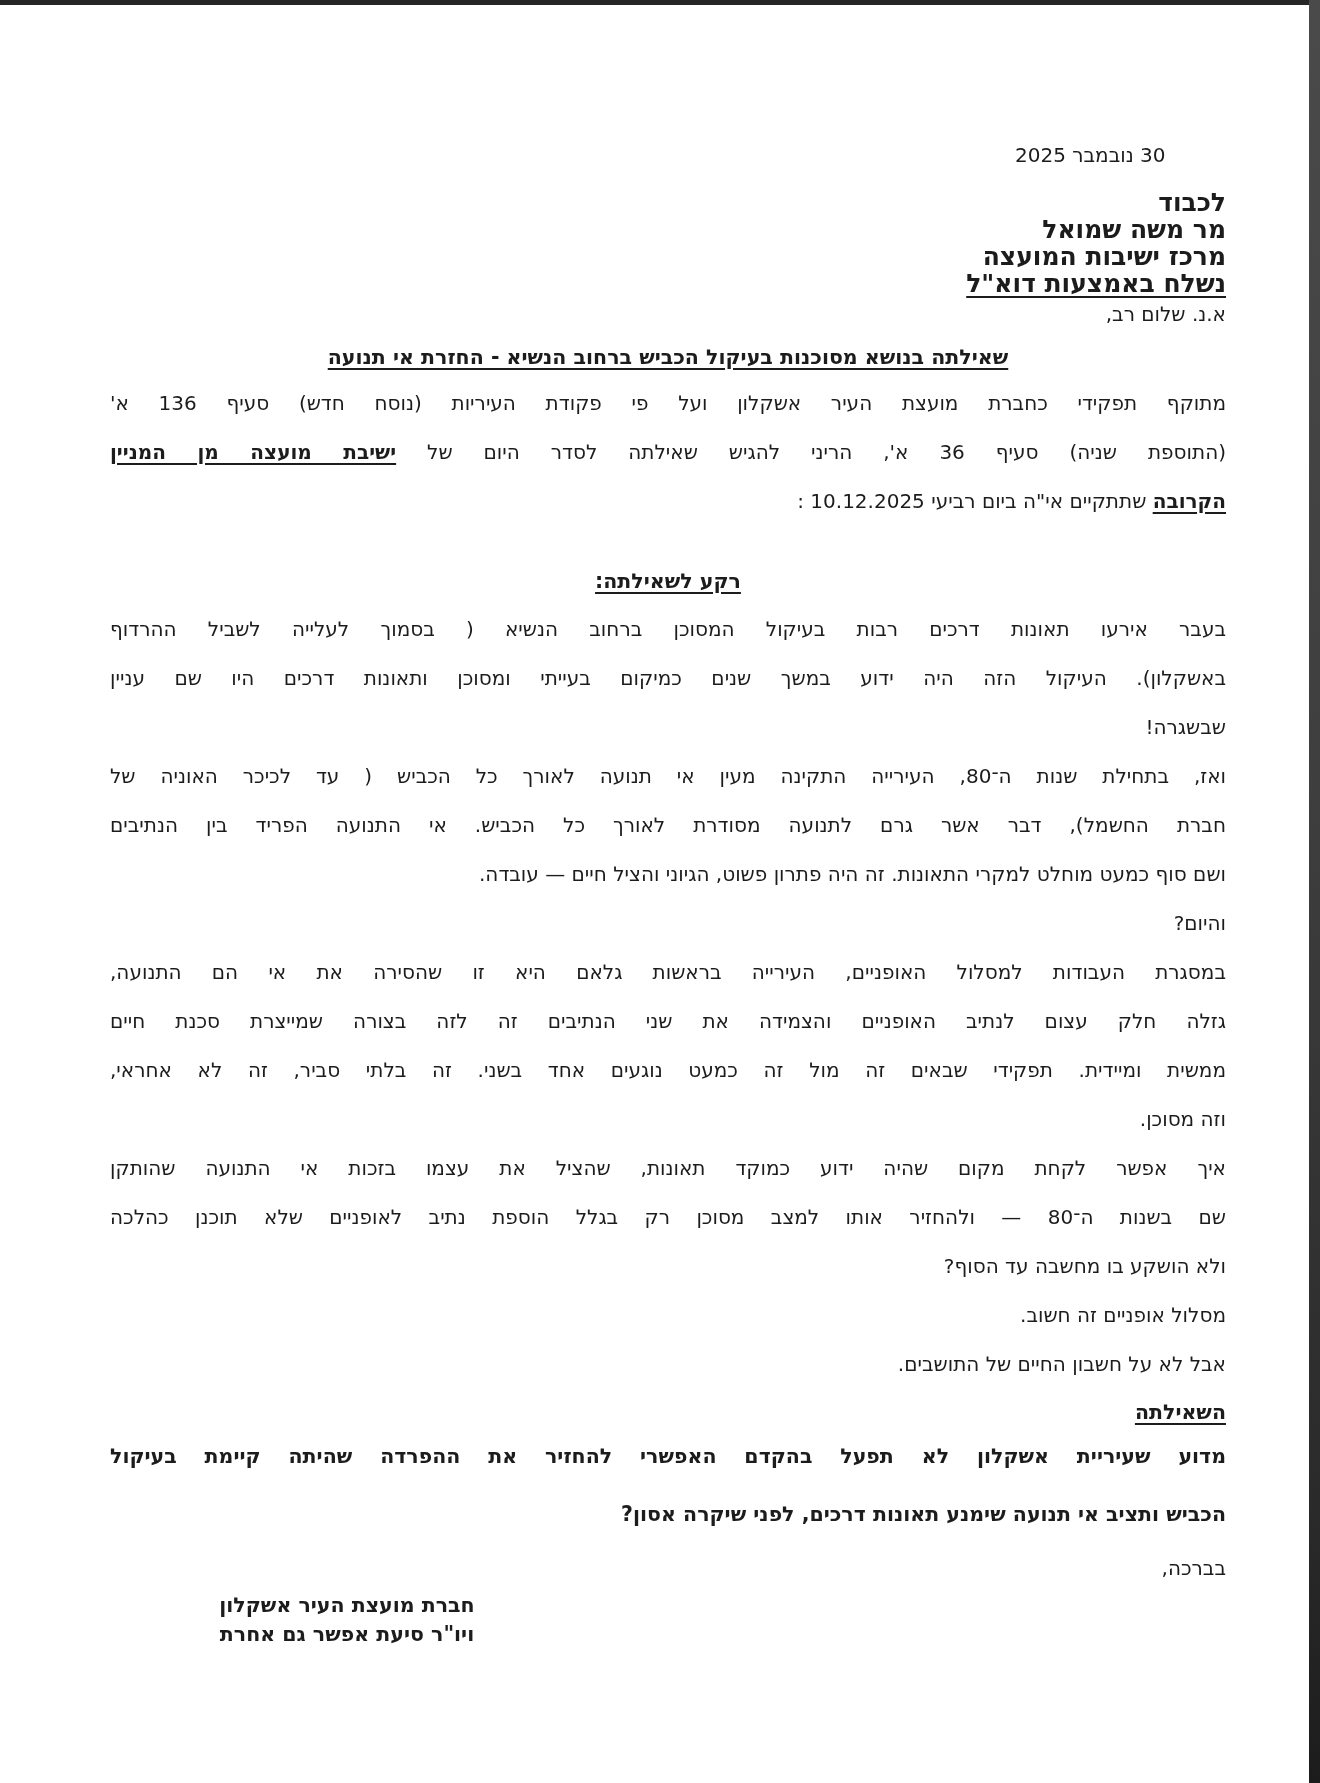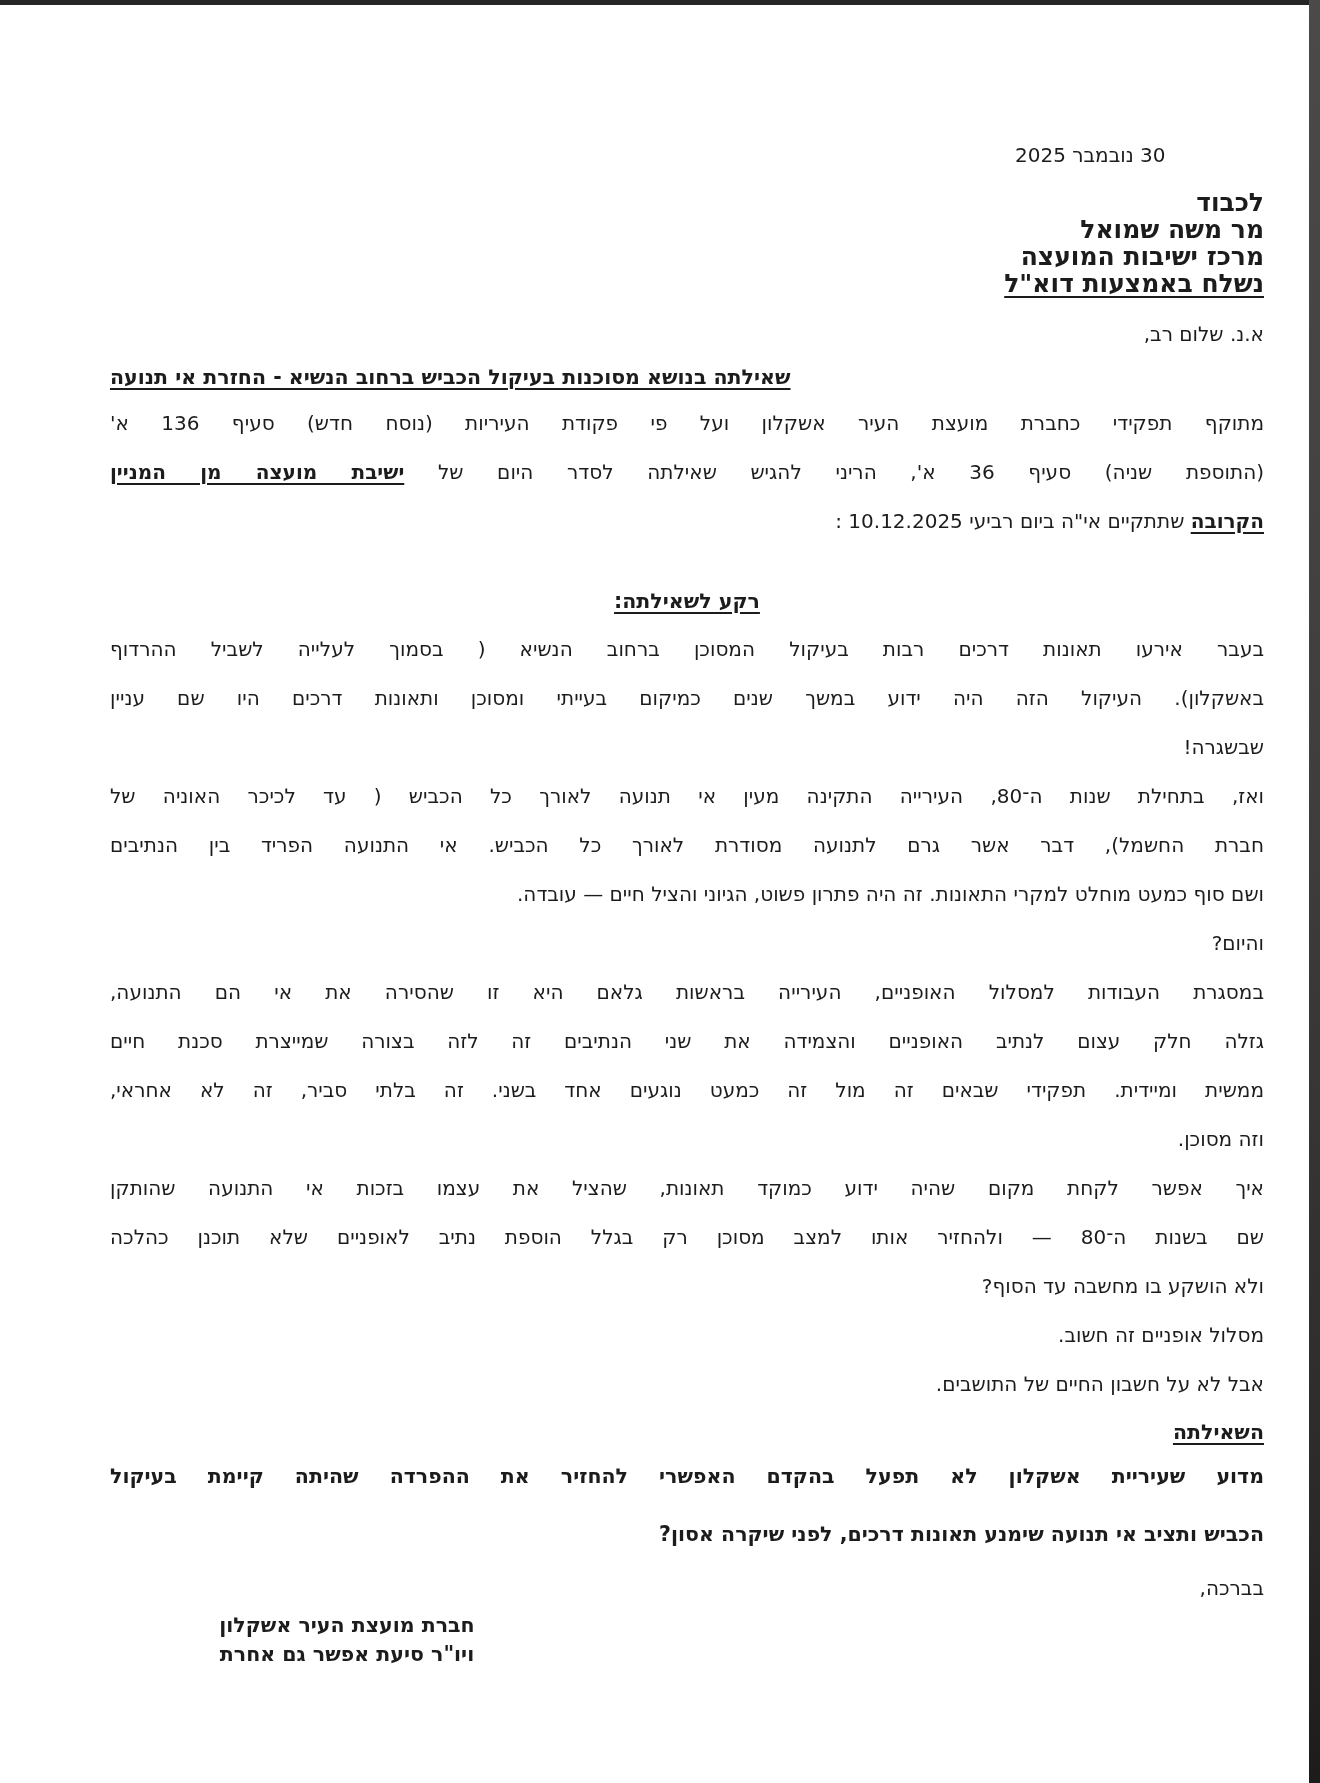--- a/index.html
+++ b/index.html
@@ -14,39 +14,39 @@
   .topbar {
     position: absolute; top: 0; left: 0; width: 100%; height: 5px;
     background: #262626;
   }
   .sideband {
     position: absolute; top: 0; right: 0; width: 11px; height: 100%;
     background: linear-gradient(180deg, #4a4a4a 0%, #3e3e3e 45%, #2a2a2a 85%, #1c1c1c 100%);
   }
   .content {
     position: absolute; top: 0; right: 0; left: 0; bottom: 0;
-    padding: 142px 56px 0 110px;
+    padding: 142px 94px 0 110px;
     direction: rtl;
     font-size: 20px;
   }
   .bold { font-weight: bold; }
   .u { text-decoration: underline; text-underline-offset: 4px; }
   .date {
     direction: rtl;
     text-align: left;
     padding-left: 905px;
     font-size: 20px;
     line-height: 27px;
     white-space: nowrap;
   }
   .recipient { margin-top: 20px; font-weight: bold; font-size: 25px; line-height: 27px; text-align: right; }
-  .salutation { margin-top: 24px; line-height: 27px; text-align: right; }
+  .salutation { margin-top: 4px; line-height: 27px; text-align: right; }
   .title {
     margin-top: 16px;
-    text-align: left;
+    text-align: center;
     font-weight: bold;
     font-size: 20.5px;
     line-height: 27px;
   }
   .para { margin-top: 8px; }
   .jline { text-align: justify; text-align-last: justify; line-height: 49px; }
   .rline { text-align: right; line-height: 49px; }
   .sect-heading { margin-top: 42px; font-weight: bold; font-size: 20.5px; line-height: 27px; text-align: center; }
   .q-heading { margin-top: 8px; font-weight: bold; font-size: 20.5px; line-height: 30px; text-align: right; }
   .q-para { font-weight: bold; font-size: 20.5px; }

